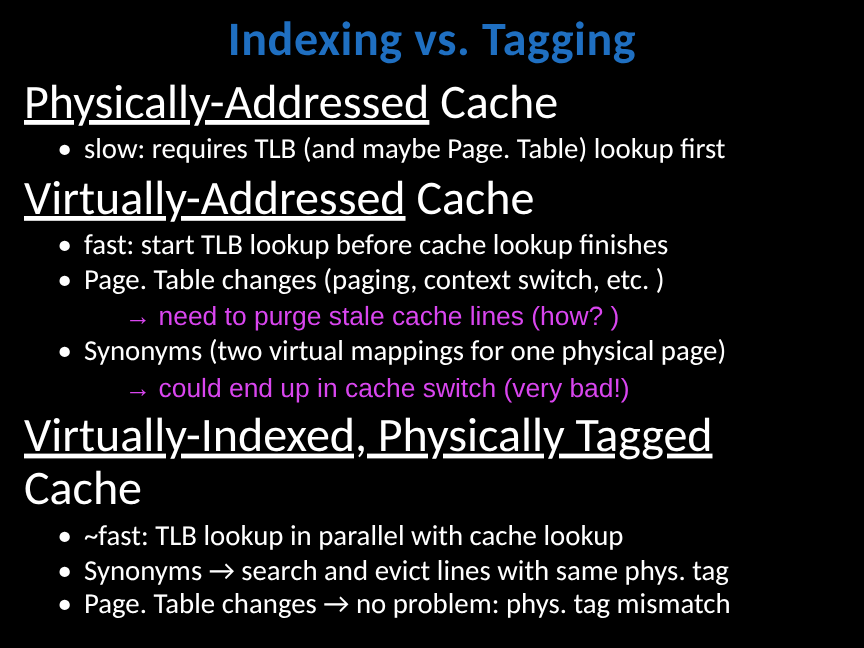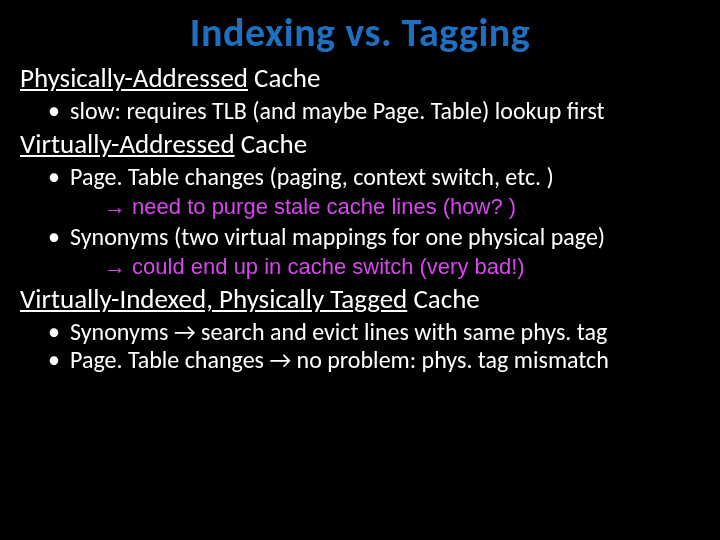--- a/index.html
+++ b/index.html
@@ -21,21 +21,21 @@
   }
   .title {
     text-align: center;
     font-size: 40px;
     font-weight: 700;
     color: #1f6fc1;
     margin: 0 0 6px 0;
     letter-spacing: 0.5px;
   }
   .heading {
-    font-size: 27px;
+    font-size: 40px;
     font-weight: 400;
     color: #fff;
     margin: 0;
     line-height: 1.1;
   }
   .underline {
     text-decoration: underline;
     text-decoration-color: #fff;
     text-underline-offset: 2px;
   }
@@ -86,35 +86,37 @@
     <span class="underline">Physically-Addressed</span><span> Cache</span>
   </div>
   <ul class="level1">
     <li>slow: requires TLB (and maybe Page. Table) lookup first</li>
   </ul>
 
   <div class="heading">
     <span class="underline">Virtually-Addressed</span><span> Cache</span>
   </div>
   <ul class="level1">
+    <li>fast: start TLB lookup before cache lookup finishes</li>
     <li>
       <span>Page. Table changes (paging, context switch, etc. )</span>
       <ul class="level2">
         <li class="arrow">→ need to purge stale cache lines (how? )</li>
       </ul>
     </li>
     <li>
       <span>Synonyms (two virtual mappings for one physical page)</span>
       <ul class="level2">
         <li class="arrow">→ could end up in cache switch (very bad!)</li>
       </ul>
     </li>
   </ul>
 
   <div class="heading">
     <span class="underline">Virtually-Indexed, Physically Tagged</span><span> Cache</span>
   </div>
   <ul class="level1">
+    <li>~fast: TLB lookup in parallel with cache lookup</li>
     <li>Synonyms → search and evict lines with same phys. tag</li>
     <li>Page. Table changes → no problem: phys. tag mismatch</li>
   </ul>
 
 </div>
 
 </body></html>

